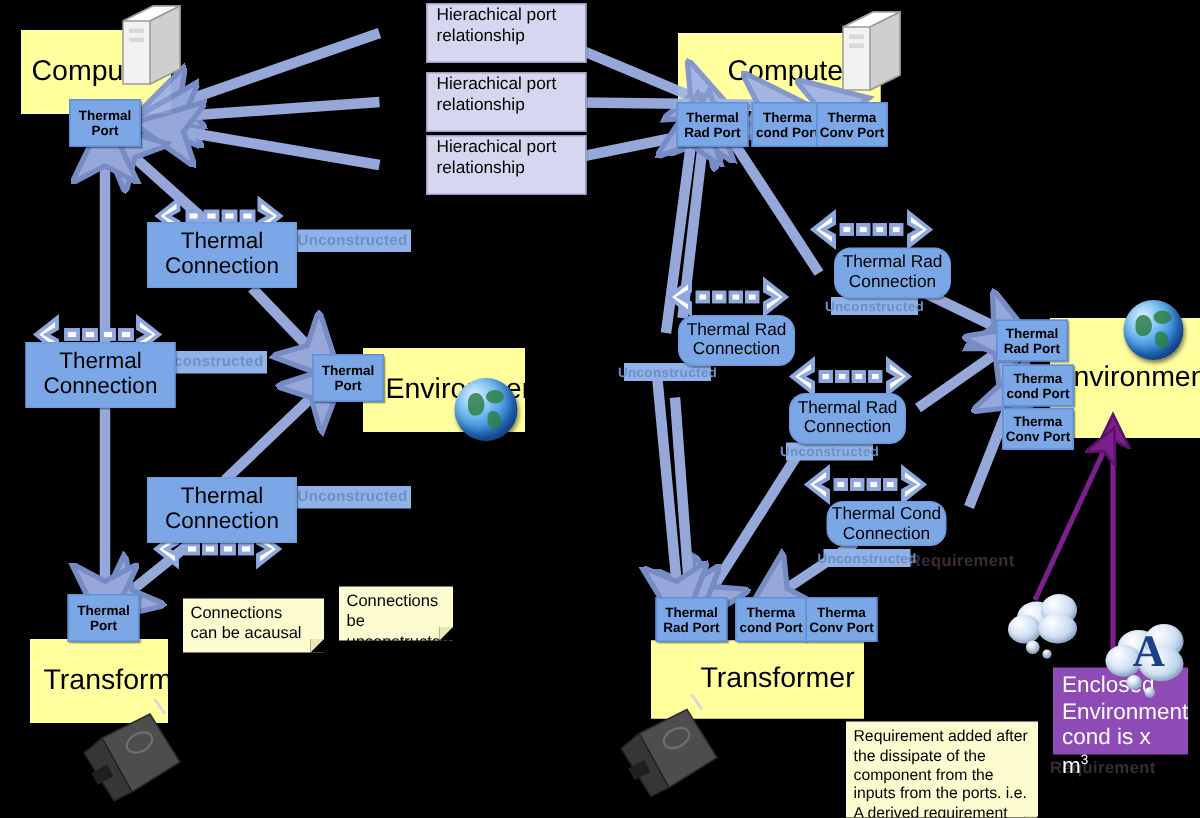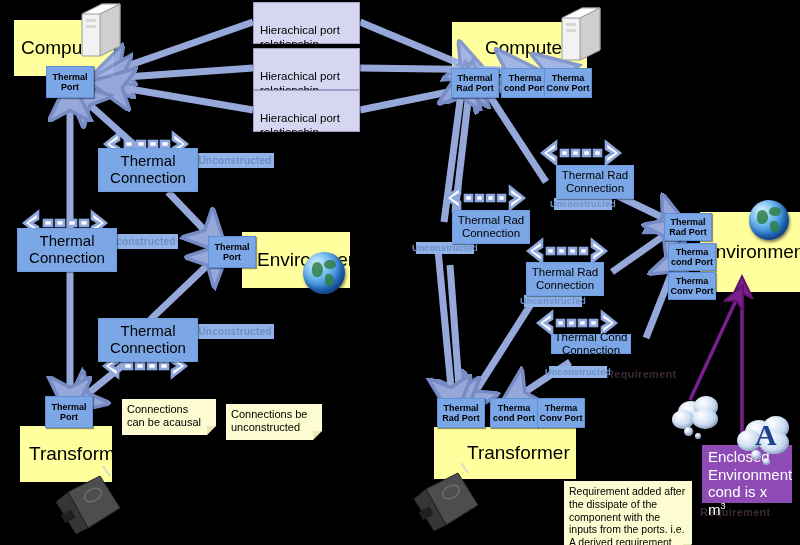--- a/index.html
+++ b/index.html
@@ -45,44 +45,45 @@
     border:1px solid #6f9ee0;
     color:#000;
     font-size:15px;
     line-height:1.12;
     display:flex;flex-direction:column;
     align-items:center;justify-content:center;
     text-align:center;
     box-shadow:1px 1px 1px rgba(0,0,0,.35);
     z-index:5;
   }
-  .conn.small{font-size:11.5px;}
+  .conn.small{font-size:11.5px;border-radius:11px;}
 
   
   .tag{
     background:#8fb3e8;
     color:#6f8fc4;
     font-size:9px;
     font-weight:bold;
     display:flex;align-items:center;justify-content:center;
     letter-spacing:.2px;
     z-index:4;
   }
   .tag.lg{font-size:10px;}
 
   
   .rel{
     background:#d6d6f0;
     border:1px solid #9e9ec8;
     color:#000;
     font-size:11.5px;
     line-height:1.25;
-    padding:20px 6px;
+    padding:0 6px;
     z-index:5;
     box-shadow:1px 1px 1px rgba(0,0,0,.3);
+    margin-left:31px;
   }
 
   
   .note{
     background:#fcfcd0;
     color:#000;
     font-size:11px;
     font-weight:normal;
     line-height:1.22;
     padding:4px 5px;
@@ -333,21 +334,21 @@
     <polygon points="20,34 52,18 72,50 40,70" fill="#4d4d4d" stroke="#2a2a2a" stroke-width="1"></polygon>
     <polygon points="20,34 40,70 28,76 8,44" fill="#363636" stroke="#222" stroke-width="1"></polygon>
     <ellipse cx="45" cy="37" rx="9" ry="6" fill="none" stroke="#6e6e6e" stroke-width="1.5" transform="rotate(-28 45 37)"></ellipse>
     <rect x="14" y="54" width="12" height="9" fill="#1f1f1f" transform="rotate(-28 20 58)"></rect>
   </svg>
 
   <div class="abs note" style="left:122px;top:399px;width:94px;height:36px;">
     <div>Connections</div>
     <div>can be acausal</div>
   </div>
-  <div class="abs note" style="left:226px;top:404px;width:96px;height:36px;">
+  <div class="abs note" style="left:226px;top:391px;width:76px;height:36px;">
     <div>Connections be</div>
     <div>unconstructed</div>
   </div>
 
   <div class="abs rel" style="left:253px;top:2px;width:107px;height:40px;">
     <div>Hierachical port</div>
     <div>relationship</div>
   </div>
   <div class="abs rel" style="left:253px;top:48px;width:107px;height:40px;">
     <div>Hierachical port</div>
@@ -405,21 +406,21 @@
   </div>
   <div class="abs tag" style="left:524px;top:295px;width:58px;height:12px;">
     <span>Unconstructed</span>
   </div>
 
   <div class="abs conn small" style="left:530px;top:256px;width:0px;height:0px;opacity:0;">
     <span>Thermal Rad</span>
     <span>Connection</span>
   </div>
 
-  <div class="abs conn small" style="left:551px;top:334px;width:80px;height:20px;">
+  <div class="abs conn small" style="left:551px;top:334px;width:80px;height:30px;justify-content:flex-end;">
     <span>Thermal Cond</span>
     <span>Connection</span>
   </div>
   <div class="abs tag" style="left:549px;top:366px;width:58px;height:12px;">
     <span>Unconstructed</span>
   </div>
 
   <div class="abs comp" style="left:700px;top:212px;width:100px;height:80px;padding-left:2px;">
     <span>Environment</span>
   </div>
@@ -492,18 +493,18 @@
     <b style="left:2px;top:16px;width:24px;height:21px;"></b>
     <b style="left:24px;top:17px;width:30px;height:23px;"></b>
     <b style="left:16px;top:36px;width:10px;height:10px;"></b>
     <b style="left:28px;top:44px;width:7px;height:7px;"></b>
     <span class="letter" style="left:20px;top:4px;font-size:30px;">A</span>
   </div>
 
   <div class="abs note" style="left:564px;top:457px;width:128px;height:72px;font-size:10.5px;margin-top:24px;">
     <div>Requirement added after</div>
     <div>the dissipate of the</div>
-    <div>component with the</div>
+    <div>component from the</div>
     <div>inputs from the ports. i.e.</div>
     <div>A derived requirement</div>
   </div>
 
 </div>
 
 </body></html>

